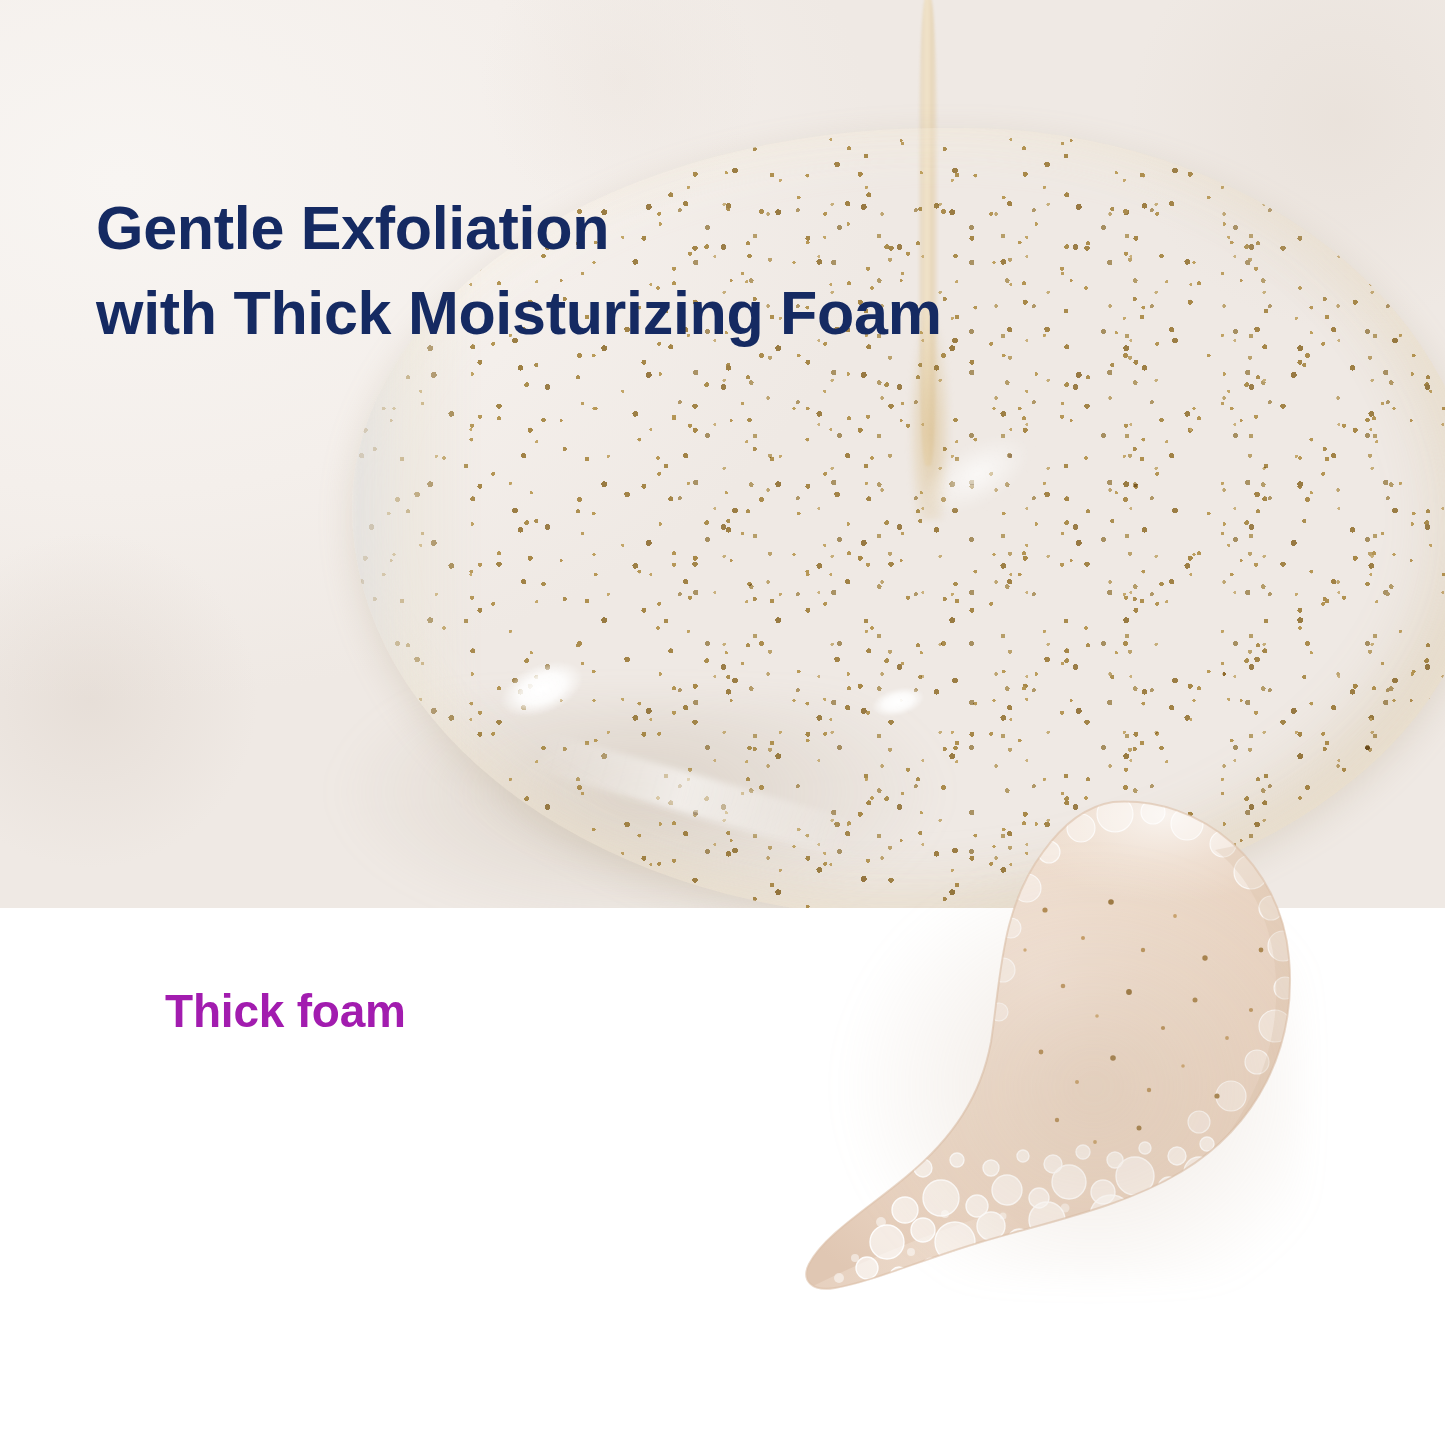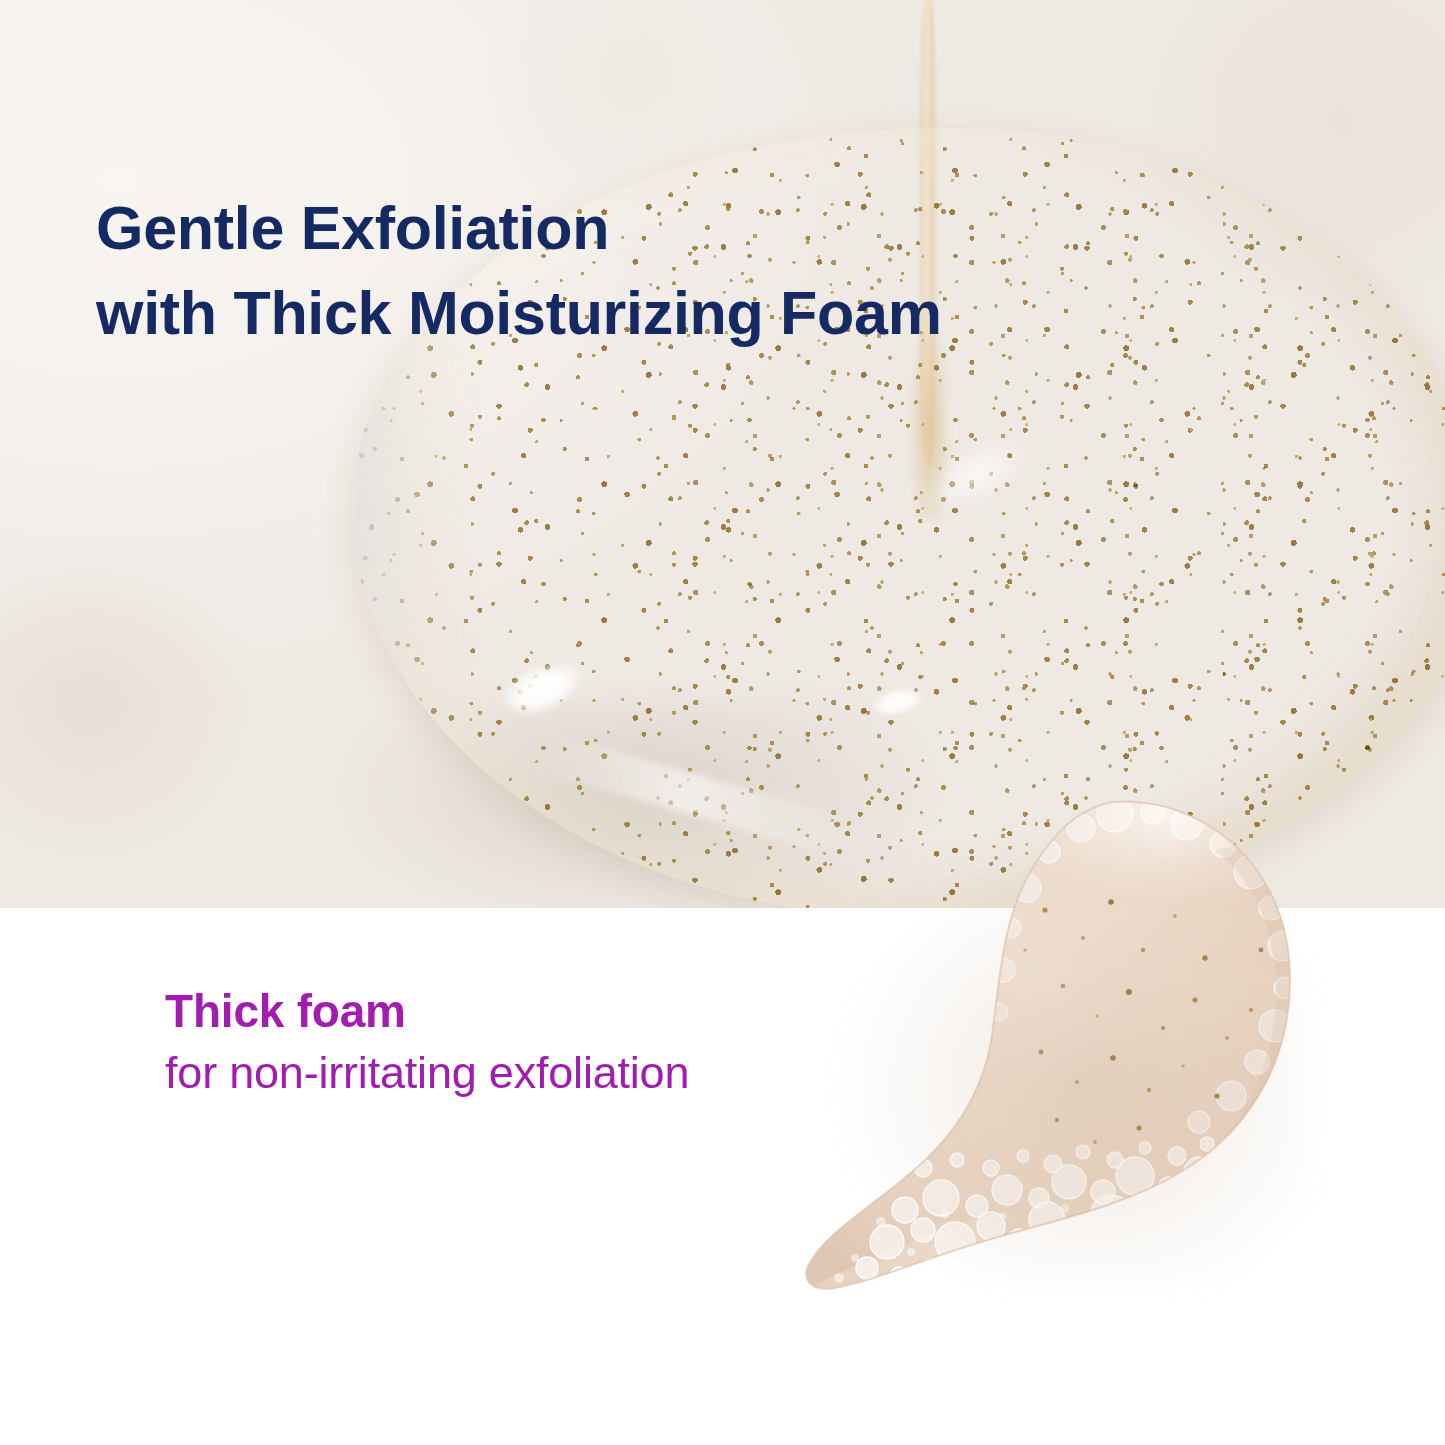--- a/index.html
+++ b/index.html
@@ -483,16 +483,15 @@
                C 16 502, 6 490, 14 474
                C 30 444, 74 418, 112 386
                C 158 348, 186 306, 196 252
                C 206 186, 206 118, 248 62
                C 268 34, 292 16, 318 12 Z" fill="none" stroke="#dcc0a9" stroke-opacity="0.6" stroke-width="2"></path>
     </svg>
   </div>
 
   <div class="sub-block">
     <div class="sub-title">Thick foam</div>
-    <div class="sub-line">for non-irritating exfoliation</div>
   </div>
 
 </div>
 
 </body></html>

